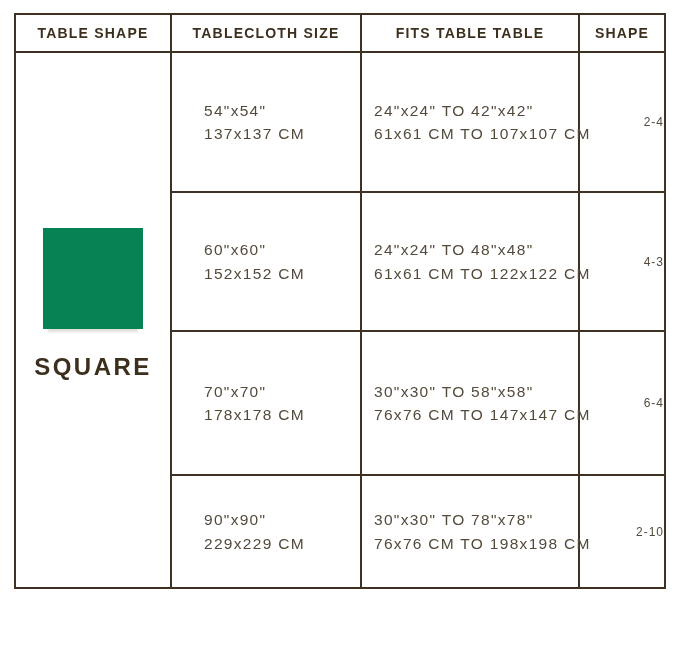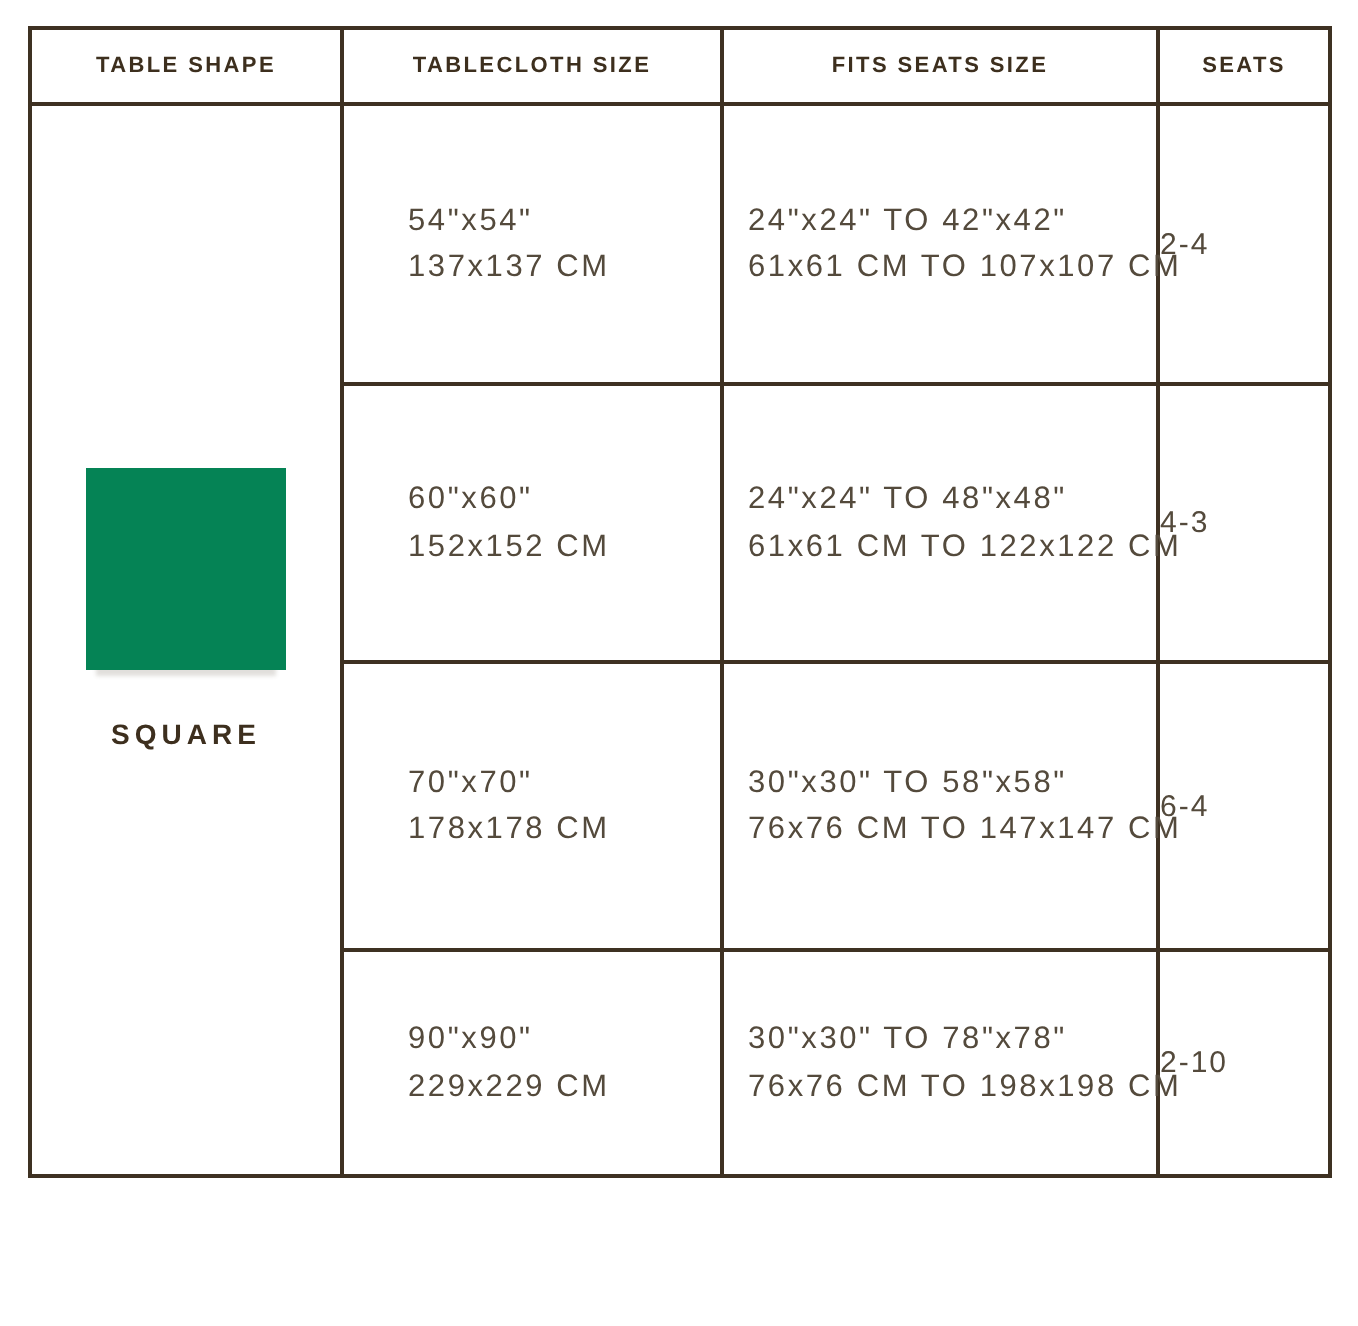--- a/index.html
+++ b/index.html
@@ -41,54 +41,54 @@
   }
   .size-table td,.size-table th{
     border:2px solid var(--border);
     vertical-align:middle;
     background:#fff;
   }
   col.c1{width:156px;} col.c2{width:190px;} col.c3{width:218px;} col.c4{width:86px;}
   tr.hdr{height:38px;}
   tr.r1{height:140px;} tr.r2{height:139px;} tr.r3{height:144px;} tr.r4{height:113px;}
   .size-table th{
-    font-size:11px;font-weight:700;
+    font-size:14px;font-weight:700;
     letter-spacing:1.2px;
     color:var(--header-text);
     text-align:center;
     white-space:nowrap;
   }
   .cell-size{padding-left:32px;}
   .cell-fits{padding-left:12px;}
   .cell-size .line,.cell-fits .line{
     font-size:15.5px;
     letter-spacing:1.3px;
     line-height:1.5;
     color:var(--cell-text);
     white-space:nowrap;
   }
   .cell-seats{
-    text-align:left;
-    font-size:15px;
+    text-align:right;
+    font-size:12px;
     letter-spacing:1px;
     color:var(--cell-text);
   }
   .shape-cell{vertical-align:middle;}
   .shape-inner{
     display:flex;flex-direction:column;align-items:center;justify-content:center;
     transform:translateY(-16px);
   }
   .swatch{
     width:100px;height:101px;
     background:var(--square-green);
     box-shadow:0 8px 2px -5px rgba(90,80,60,0.18);
   }
   .shape-label{
     margin-top:24px;
-    font-size:14px;
+    font-size:24px;
     font-weight:600;
     letter-spacing:2.5px;
     color:var(--header-text);
   }
 </style>
 </head>
 <body>
 
 <div class="page">
 
@@ -97,22 +97,22 @@
     <colgroup>
       <col class="c1">
         <col class="c2">
         <col class="c3">
         <col class="c4">
     </colgroup>
     <tbody>
         <tr class="hdr">
       <th>TABLE SHAPE</th>
       <th>TABLECLOTH SIZE</th>
-      <th>FITS SEATS SIZE</th>
-      <th>SEATS</th>
+      <th>FITS TABLE TABLE</th>
+      <th>SHAPE</th>
     </tr>
 
     <tr class="r1">
       <td class="shape-cell" rowspan="4">
         <div class="shape-inner">
           <div class="swatch"></div>
           <div class="shape-label">SQUARE</div>
         </div>
       </td>
       <td class="cell-size">

